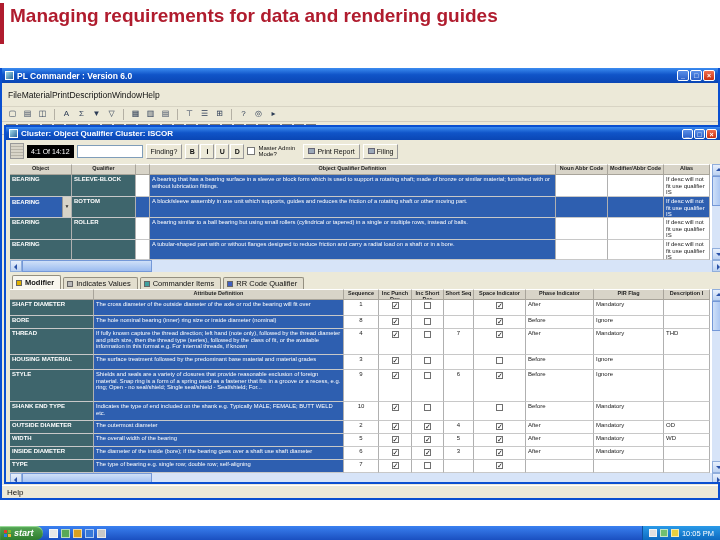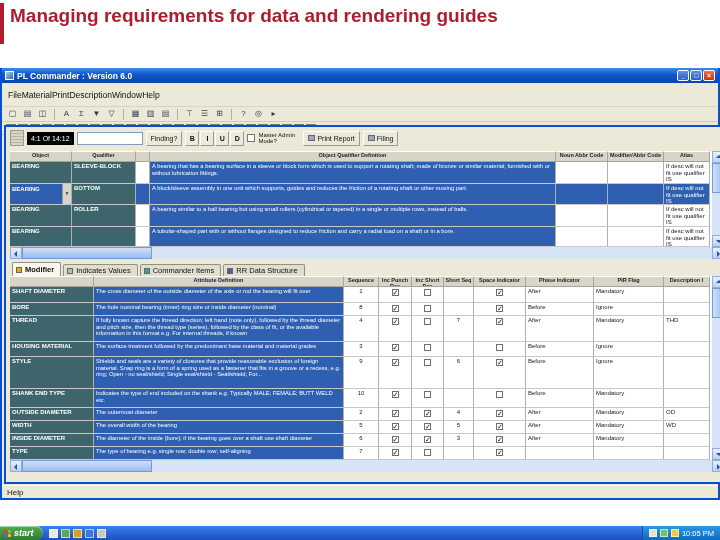--- a/index.html
+++ b/index.html
@@ -193,20 +193,29 @@
       <span class="tbtn2" style="background: rgb(208, 208, 64);"></span>
       <span class="tbtn2" style="background: rgb(80, 80, 192);"></span>
       <span class="tbtn2" style="background: rgb(64, 192, 64);"></span>
       <span class="tbtn2" style="background: rgb(192, 64, 64);"></span>
       <span class="tbtn2" style="background: rgb(64, 64, 192);"></span>
       <span class="tbtn2" style="background: rgb(192, 192, 64);"></span>
       <span class="tbtn2" style="background: rgb(64, 192, 192);"></span>
     </div>
 
   <div class="child">
+    <div class="child-titlebar">
+      <span class="ticon"></span>
+      <span class="ttext">Cluster: Object Qualifier Cluster: ISCOR</span>
+      <span class="wbtns">
+          <span class="wb minimize">_</span>
+          <span class="wb maximize">□</span>
+          <span class="wb close">×</span>
+        </span>
+    </div>
 
     <div class="child-toolbar">
       <span class="recsel"></span>
       <span class="counterbox">4:1 Of 14:12</span>
       <input class="ctb-input" value="" style="">
       <button class="btn">Finding?</button>
       <span style="display:flex;gap:1px;" id="fmtbox">
           <button class="btn fmt">B</button>
           <button class="btn fmt">I</button>
           <button class="btn fmt">U</button>
@@ -295,21 +304,21 @@
         <div class="tab">
           <span class="tabicon" style="background: rgb(184, 184, 184);"></span>
           <span>Indicates Values</span>
         </div>
         <div class="tab">
           <span class="tabicon" style="background: rgb(64, 160, 160);"></span>
           <span>Commander Items</span>
         </div>
         <div class="tab">
           <span class="tabicon" style="background: rgb(64, 96, 192);"></span>
-          <span>RR Data Structure</span>
+          <span>RR Code Qualifier</span>
         </div>
       </div>
 
     <div class="g2wrap">
       <div class="hrow">
           <div class="hcell b0"></div>
           <div class="hcell b1">Attribute Definition</div>
           <div class="hcell b2">Sequence</div>
           <div class="hcell b3">Inc Punch Des</div>
           <div class="hcell b4">Inc Short Des</div>

